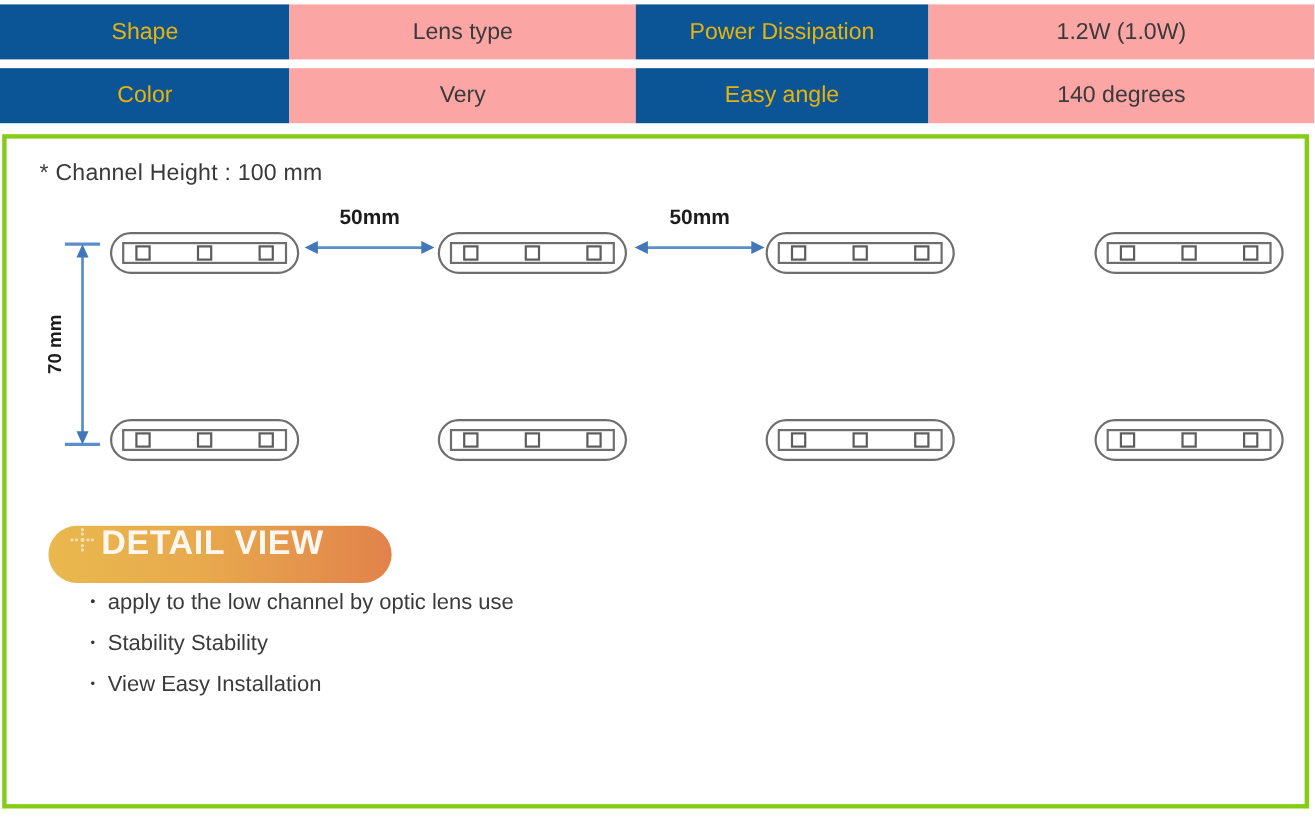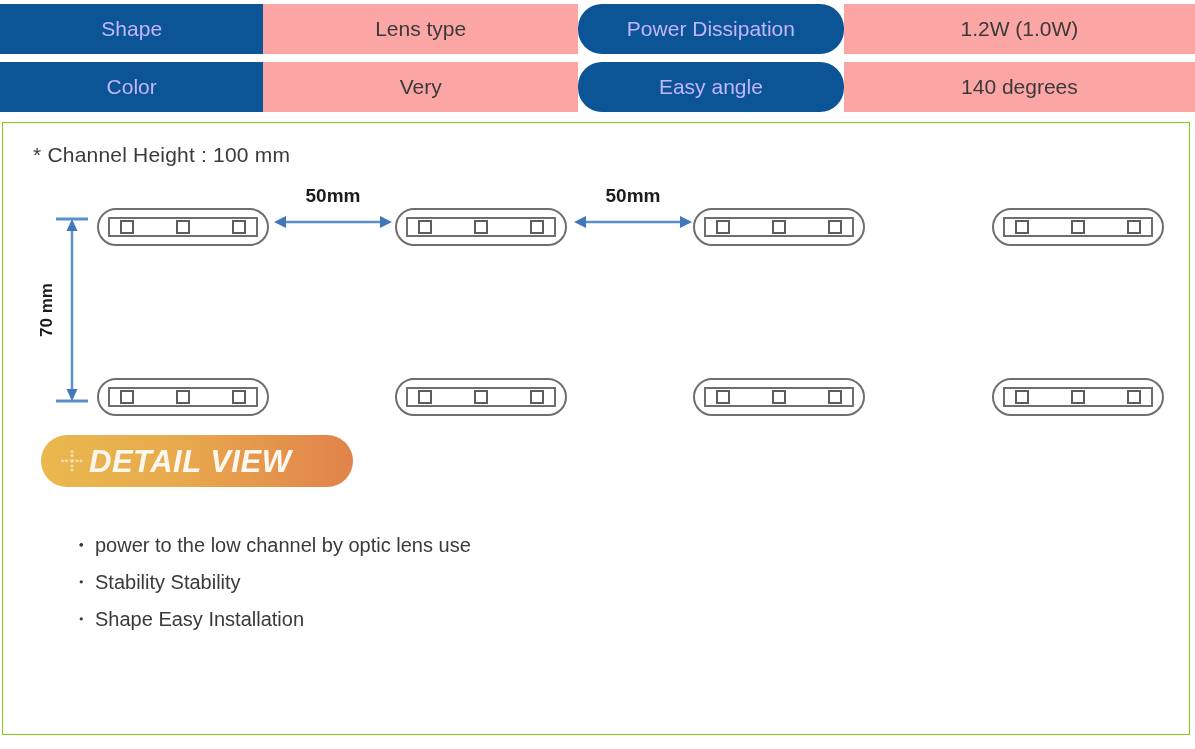--- a/index.html
+++ b/index.html
@@ -29,39 +29,39 @@
     height: 50px;
     padding: 0;
     vertical-align: middle;
     text-align: center;
     font-size: 21px;
     line-height: 50px;
     white-space: nowrap;
   }
   .cell-key {
     background: #0b5496;
-    color: #c4b5fd;
+    color: #eab308;
   }
   .cell-val {
     background: #fca5a5;
     color: #3a3a3a;
   }
   .col-k1 { width: 272px; }
   .col-v1 { width: 324px; }
-  .col-k2 { width: 270px; border-radius: 24px; }
+  .col-k2 { width: 270px; }
   .col-v2 { width: 361px; }
 
   
   .panel {
     position: absolute;
     left: 2px;
     top: 122px;
     width: 1188px;
     height: 613px;
-    border: 1px solid #84cc16;
+    border: 4px solid #84cc16;
     background: #ffffff;
     box-sizing: border-box;
   }
 
   .channel-note {
     position: absolute;
     left: 30px;
     top: 20px;
     font-size: 21px;
     color: #3a3a3a;
@@ -144,30 +144,29 @@
     font-size: 17px;
     font-weight: bold;
     color: #1c1c1c;
     white-space: nowrap;
   }
 
   
   .detail-badge {
     position: absolute;
     left: 38px;
-    top: 312px;
+    top: 352px;
     width: 312px;
     height: 52px;
     border-radius: 26px;
     background: linear-gradient(to right, #e9b84e 0%, #e8a94d 45%, #e1824b 100%);
     display: flex;
-    align-items: center;
+    align-items: flex-start;
     padding-left: 18px;
     box-sizing: border-box;
-    font-style: italic;
   }
   .detail-badge .sparkle {
     width: 26px;
     height: 26px;
     flex: 0 0 26px;
     opacity: 0.55;
     margin-right: 4px;
   }
   .detail-badge .btitle {
     color: #fdf7ef;
@@ -335,25 +334,25 @@
 
   <ul class="features">
     <li>
       <span class="dash">・</span>
     </li>
     <li>
       <span class="dash">・</span>
     </li>
     <li>
       <span class="dash">・</span>
-      <span>power to the low channel by optic lens use</span>
+      <span>apply to the low channel by optic lens use</span>
     </li>
     <li>
       <span class="dash">・</span>
       <span>Stability Stability</span>
     </li>
     <li>
       <span class="dash">・</span>
-      <span>Shape Easy Installation</span>
+      <span>View Easy Installation</span>
     </li>
   </ul>
 
 </div>
 
 </body></html>

